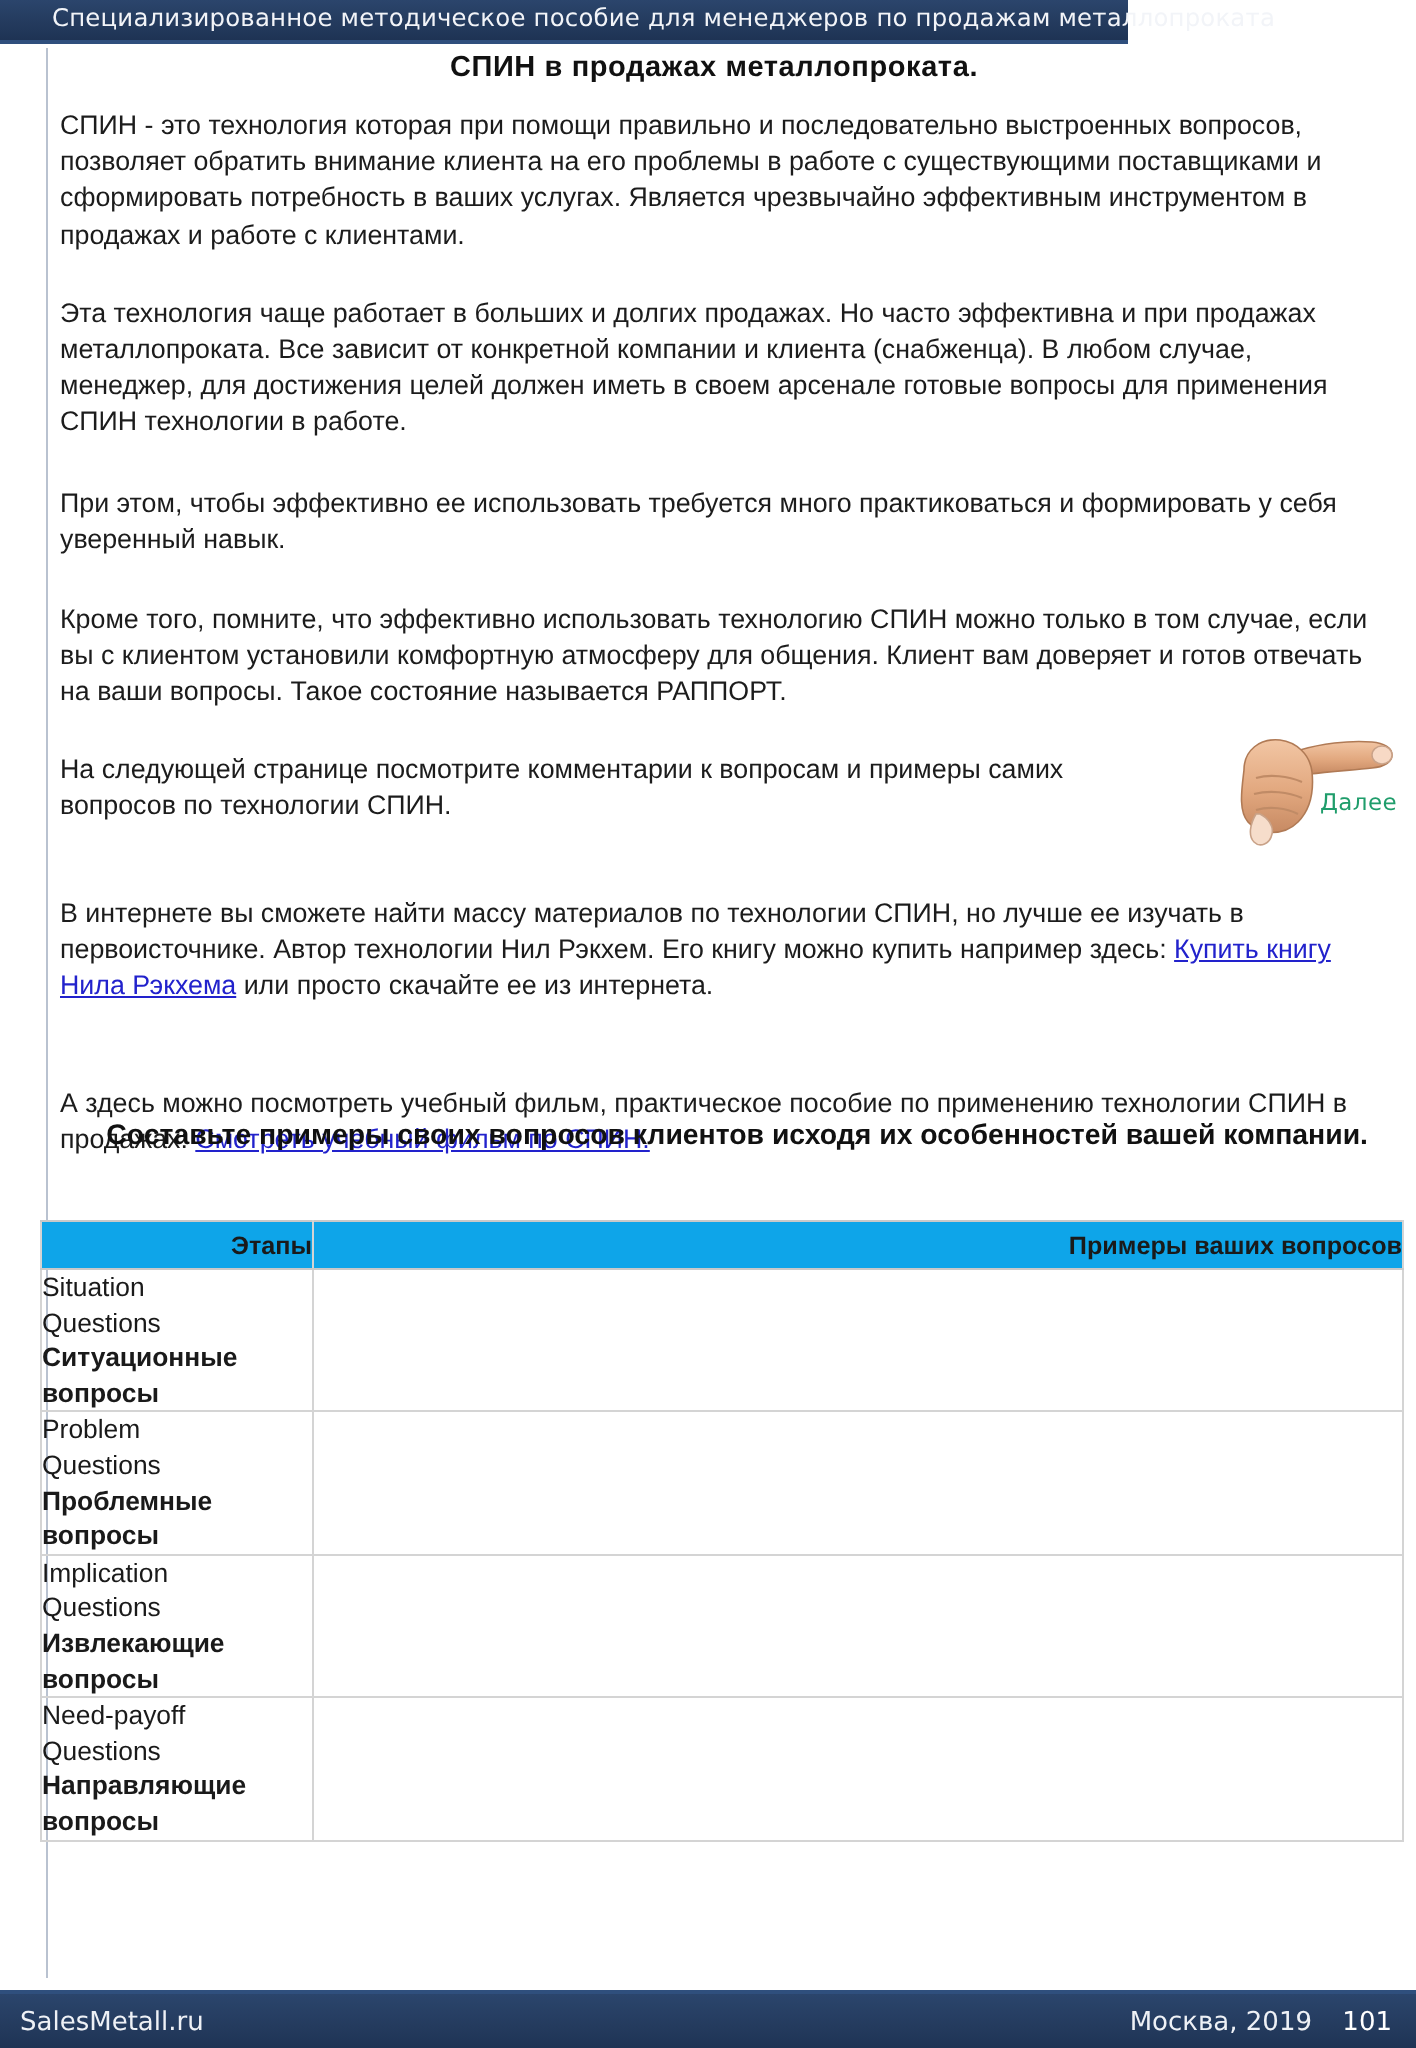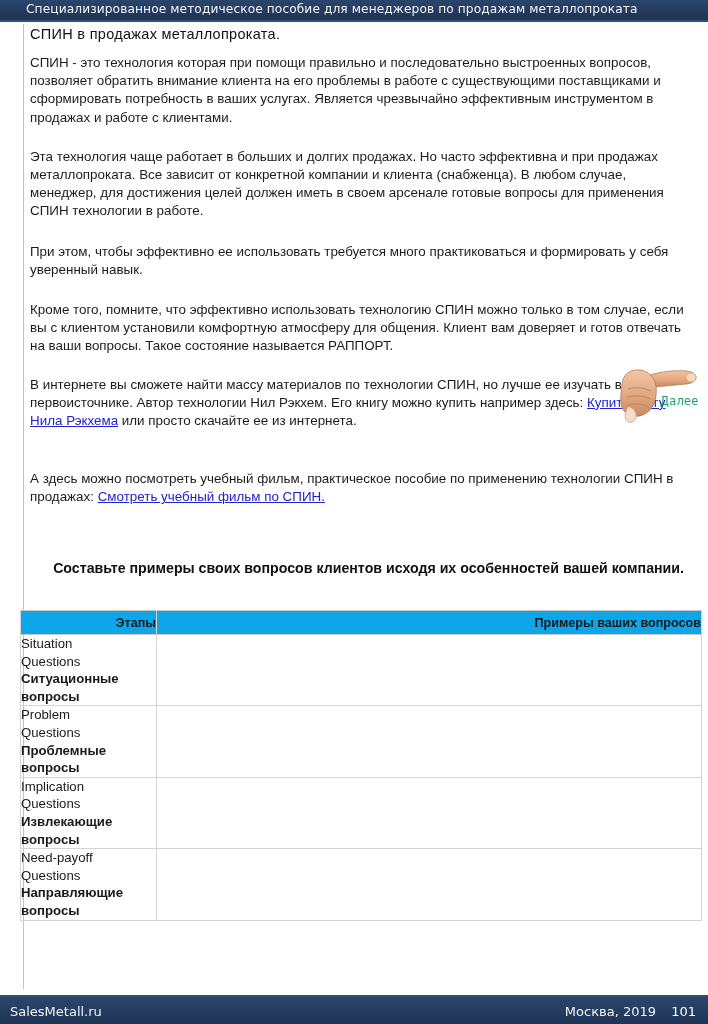--- a/index.html
+++ b/index.html
@@ -22,21 +22,21 @@
     position: relative;
     width: 708px;
     height: 1024px;
     background: #fff;
   }
 
   
   .header-bar {
     position: absolute;
     top: 0; left: 0;
-    width: 708px;
+    width: 564px;
     height: 22px;
     background: #243b5e;
     background: linear-gradient(to bottom, #2b456c 0%, #243b5e 55%, #1e3354 100%);
     border-bottom: 2px solid #2f4f7d;
     text-align: right;
   }
   .header-title {
     position: absolute;
     left: 26px;
     top: 2px;
@@ -59,22 +59,22 @@
 
   
   .content {
     position: absolute;
     left: 30px;
     top: 26px;
     width: 672px;
   }
 
   .doc-title {
-    text-align: left;
-    font-weight: normal;
+    text-align: center;
+    font-weight: bold;
     font-size: 14.5px;
     letter-spacing: .3px;
     margin: 0 0 12px 0;
     padding-right: 18px;
     color: #111;
   }
 
   .para {
     font-size: 13.4px;
     line-height: 18.2px;
@@ -226,20 +226,21 @@
     <p class="para p-spin">
       <b>СПИН -</b><span>  это технология которая при помощи правильно и последовательно выстроенных вопросов,  позволяет обратить внимание клиента на его проблемы в работе с существующими поставщиками и сформировать потребность в ваших услугах. Является </span><b>чрезвычайно эффективным инструментом</b><span> в продажах  и работе с клиентами.</span>
     </p>
 
     <p class="para p-tech">Эта технология чаще работает в больших и долгих продажах. Но часто эффективна и при продажах металлопроката. Все зависит от конкретной компании и клиента (снабженца). В любом случае, менеджер, для достижения целей должен иметь в своем арсенале готовые вопросы для применения СПИН технологии в работе.</p>
 
     <p class="para p-practice">При этом, чтобы эффективно ее использовать требуется много практиковаться и формировать у себя уверенный навык.</p>
 
     <p class="para p-rapport">Кроме того, помните, что эффективно использовать технологию СПИН можно только в том случае, если вы с клиентом установили комфортную атмосферу для общения. Клиент вам доверяет и готов отвечать на ваши вопросы. Такое состояние называется РАППОРТ.</p>
 
+    <p class="para p-next">На следующей странице посмотрите комментарии к вопросам и примеры самих вопросов по технологии СПИН.</p>
 
     <p class="para p-internet">
       <span>В интернете вы сможете найти массу материалов по технологии СПИН, но лучше ее изучать в первоисточнике. Автор технологии Нил Рэкхем. Его книгу можно купить например здесь:  </span><a class="doclink" href="#">Купить книгу Нила Рэкхема</a><span> или  просто скачайте ее из интернета.</span>
     </p>
 
     <p class="para p-film">
       <span>А здесь можно посмотреть учебный фильм, практическое пособие по применению технологии СПИН в продажах: </span><a class="doclink" href="#">Смотреть учебный фильм по СПИН.</a>
     </p>
 
   </div>

